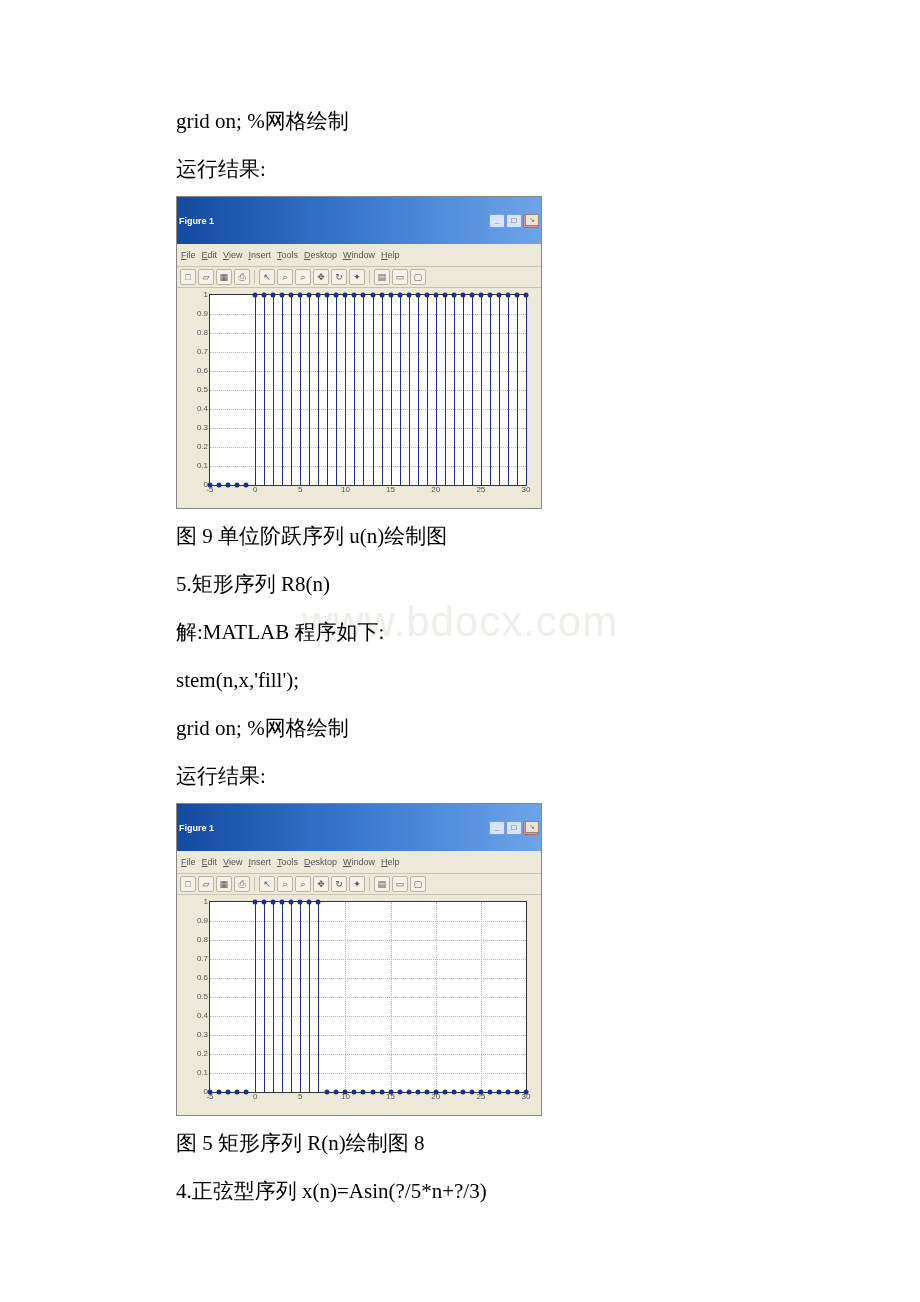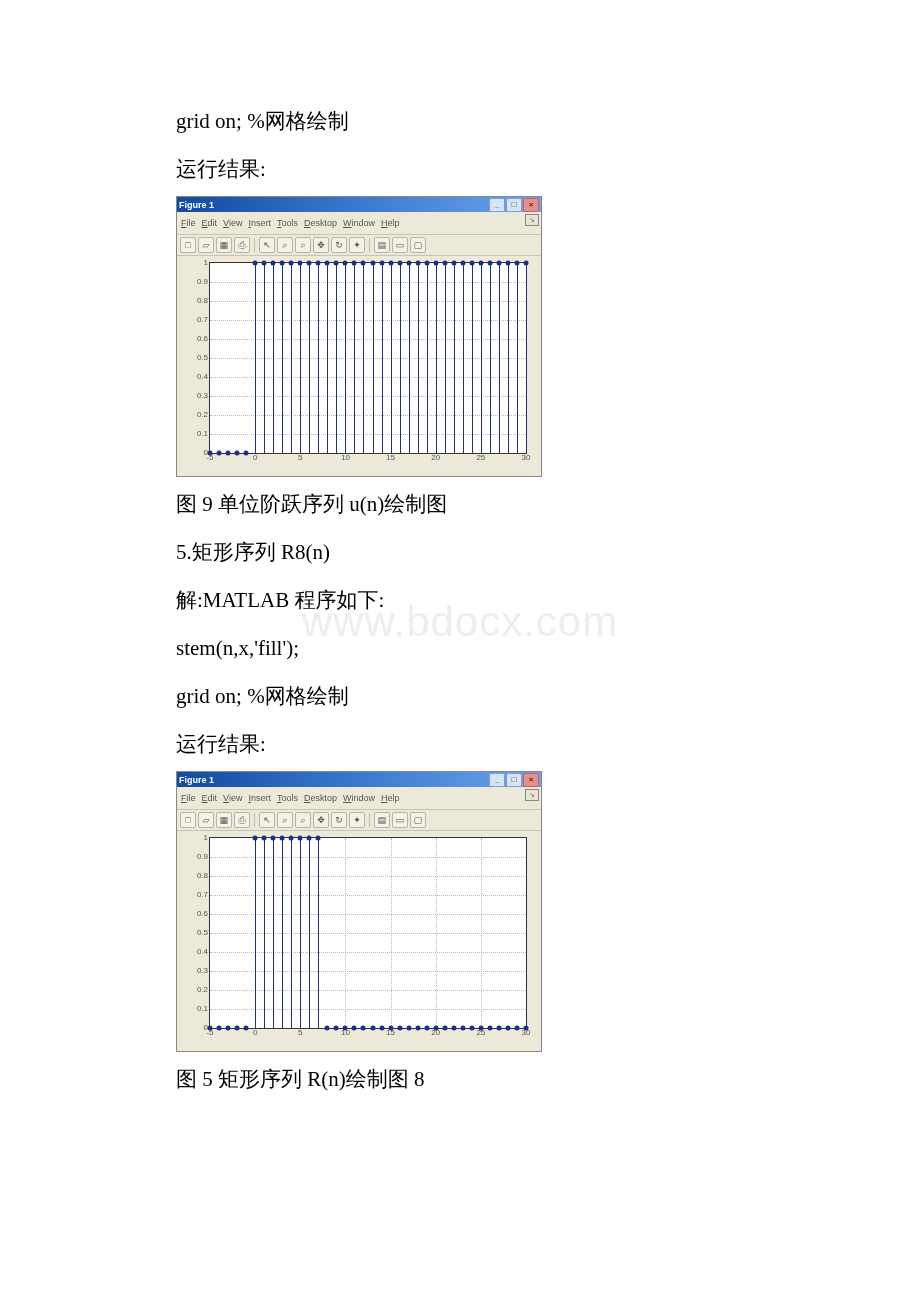--- a/index.html
+++ b/index.html
@@ -27,21 +27,21 @@
     font-size: 9px;
     color: #222;
     position: relative;
   }
   .titlebar {
     height: 15px;
     background: linear-gradient(to right, #134a9f, #3a79d0, #6ea4e8);
     color: #fff;
     display: flex;
     align-items: center;
-    padding: 0 2px;
+    padding: 16px 2px;
     font-size: 9px;
     font-weight: bold;
   }
   .titlebar .title-text { flex: 1; }
   .titlebar .winbtns { display: flex; gap: 1px; }
   .winbtn {
     width: 14px; height: 12px;
     background: #d8e4f8;
     border: 1px solid #7a9edc;
     border-radius: 2px;
@@ -433,14 +433,15 @@
               <div class="marker" style="left: 288.914px; top: 190px;"></div>
               <div class="marker" style="left: 297.943px; top: 190px;"></div>
               <div class="marker" style="left: 306.971px; top: 190px;"></div>
               <div class="marker" style="left: 316px; top: 190px;"></div>
             </div>
           </div>
         </div>
       </div>
 
     <p>图 5 矩形序列 R(n)绘制图 8</p>
+    <p>4.正弦型序列 x(n)=Asin(?/5*n+?/3)</p>
   </div>
 </div>
 
 </body></html>

